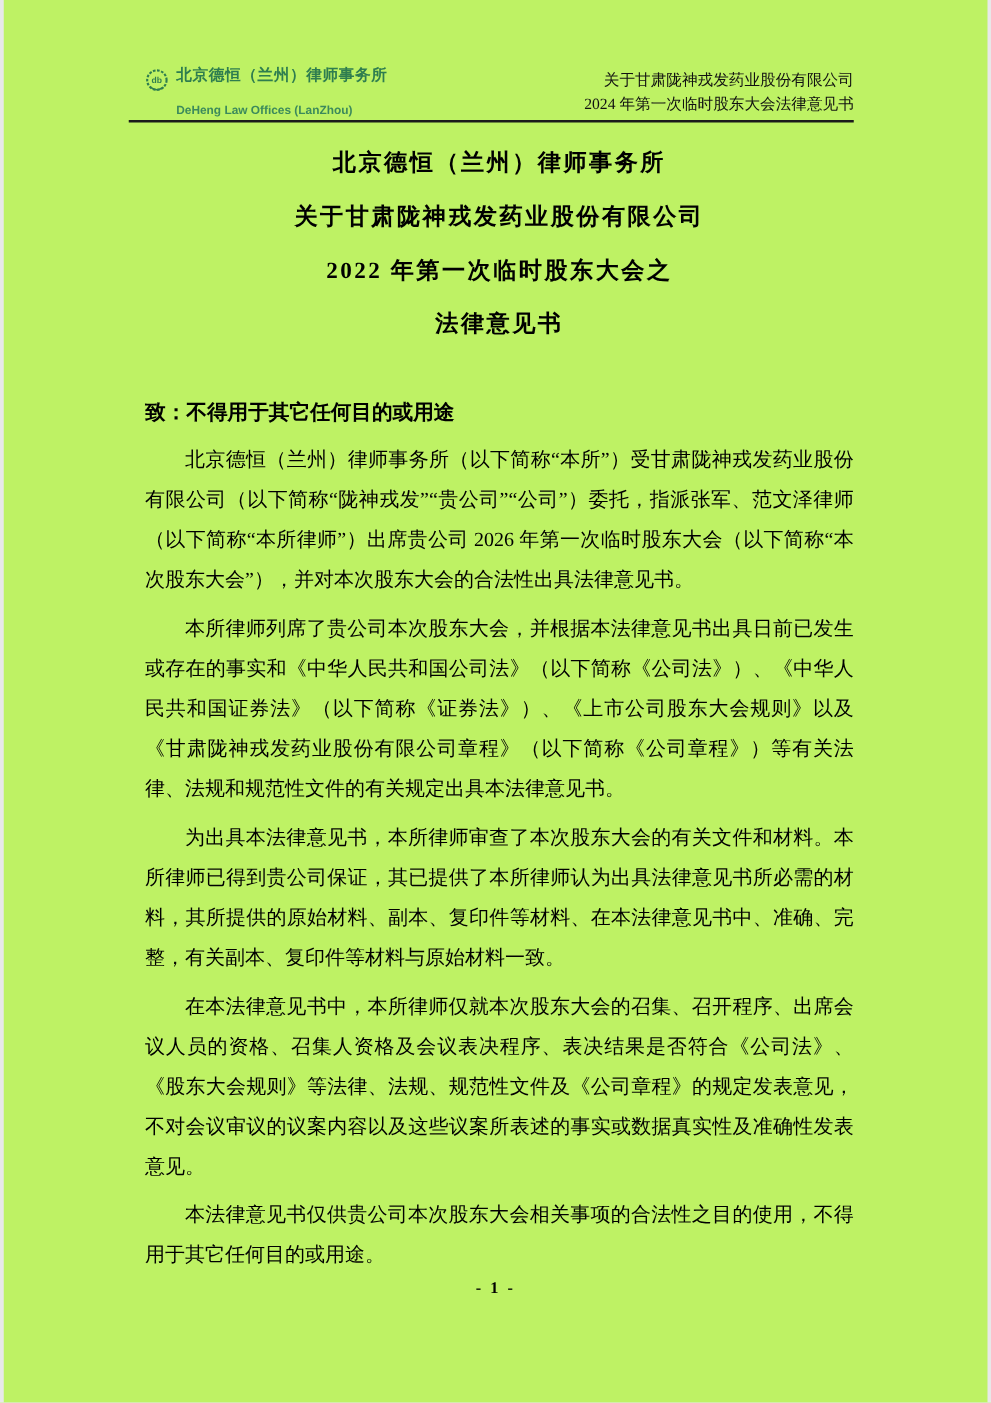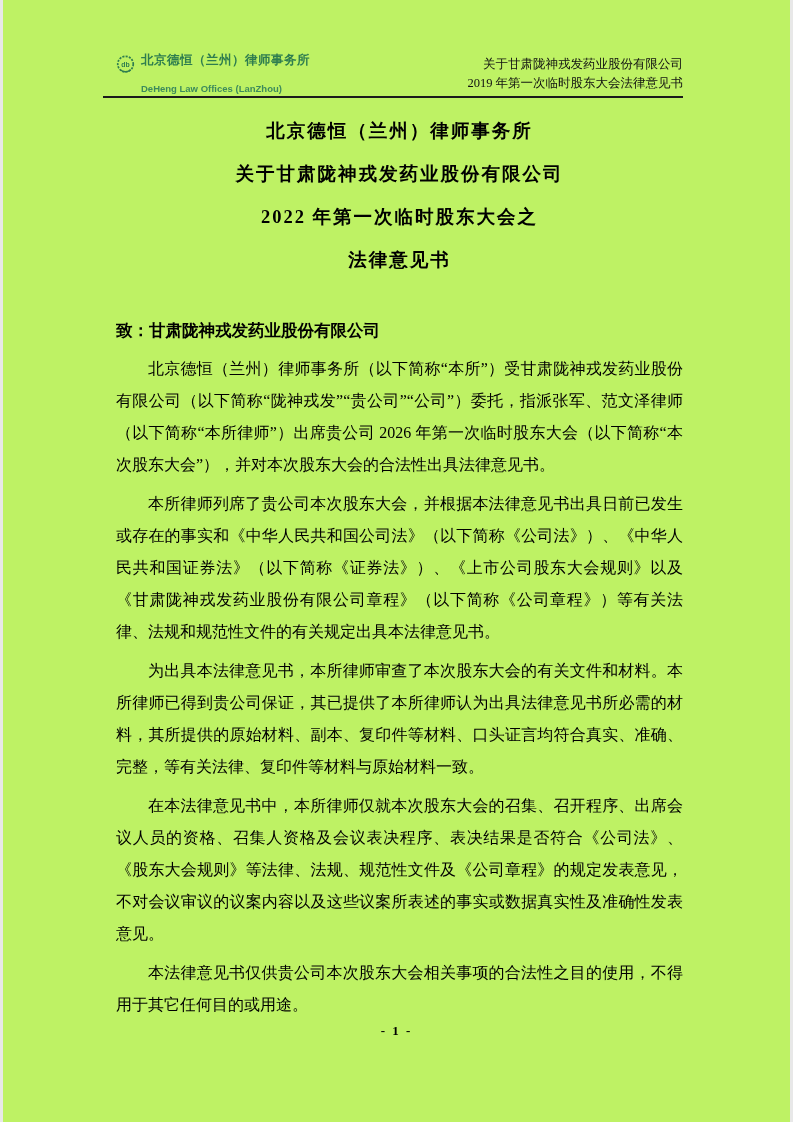--- a/index.html
+++ b/index.html
@@ -118,37 +118,37 @@
           <text x="13" y="15.5" text-anchor="middle" font-size="8.5" font-weight="bold" fill="#2e7d4f" font-family="Liberation Sans, sans-serif">db</text>
         </svg>
       </span>
       <div class="brand-text">
         <div class="brand-zh">北京德恒（兰州）律师事务所</div>
         <div class="brand-en">DeHeng Law Offices (LanZhou)</div>
       </div>
     </div>
     <div class="doc-ref">
       <div>关于甘肃陇神戎发药业股份有限公司</div>
-      <div>2019 年第一次临时股东大会法律意见书</div>
+      <div>2024 年第一次临时股东大会法律意见书</div>
     </div>
   </div>
 
   <div class="content">
     <div class="title-block">
       <div class="title-line">北京德恒（兰州）律师事务所</div>
       <div class="title-line">关于甘肃陇神戎发药业股份有限公司</div>
       <div class="title-line">2022 年第一次临时股东大会之</div>
       <div class="title-line">法律意见书</div>
     </div>
 
-    <p class="salutation">致：甘肃陇神戎发药业股份有限公司</p>
+    <p class="salutation">致：不得用于其它任何目的或用途</p>
 
     <p class="para">北京德恒（兰州）律师事务所（以下简称“本所”）受甘肃陇神戎发药业股份有限公司（以下简称“陇神戎发”“贵公司”“公司”）委托，指派张军、范文泽律师（以下简称“本所律师”）出席贵公司 2026 年第一次临时股东大会（以下简称“本次股东大会”），并对本次股东大会的合法性出具法律意见书。</p>
     <p class="para">本所律师列席了贵公司本次股东大会，并根据本法律意见书出具日前已发生或存在的事实和《中华人民共和国公司法》（以下简称《公司法》）、《中华人民共和国证券法》（以下简称《证券法》）、《上市公司股东大会规则》以及《甘肃陇神戎发药业股份有限公司章程》（以下简称《公司章程》）等有关法律、法规和规范性文件的有关规定出具本法律意见书。</p>
-    <p class="para">为出具本法律意见书，本所律师审查了本次股东大会的有关文件和材料。本所律师已得到贵公司保证，其已提供了本所律师认为出具法律意见书所必需的材料，其所提供的原始材料、副本、复印件等材料、口头证言均符合真实、准确、完整，等有关法律、复印件等材料与原始材料一致。</p>
+    <p class="para">为出具本法律意见书，本所律师审查了本次股东大会的有关文件和材料。本所律师已得到贵公司保证，其已提供了本所律师认为出具法律意见书所必需的材料，其所提供的原始材料、副本、复印件等材料、在本法律意见书中、准确、完整，有关副本、复印件等材料与原始材料一致。</p>
     <p class="para">在本法律意见书中，本所律师仅就本次股东大会的召集、召开程序、出席会议人员的资格、召集人资格及会议表决程序、表决结果是否符合《公司法》、《股东大会规则》等法律、法规、规范性文件及《公司章程》的规定发表意见，不对会议审议的议案内容以及这些议案所表述的事实或数据真实性及准确性发表意见。</p>
     <p class="para">本法律意见书仅供贵公司本次股东大会相关事项的合法性之目的使用，不得用于其它任何目的或用途。</p>
   </div>
 
   <div class="footer">
     <span class="page-number">- 1 -</span>
   </div>
 
 </div>
 

